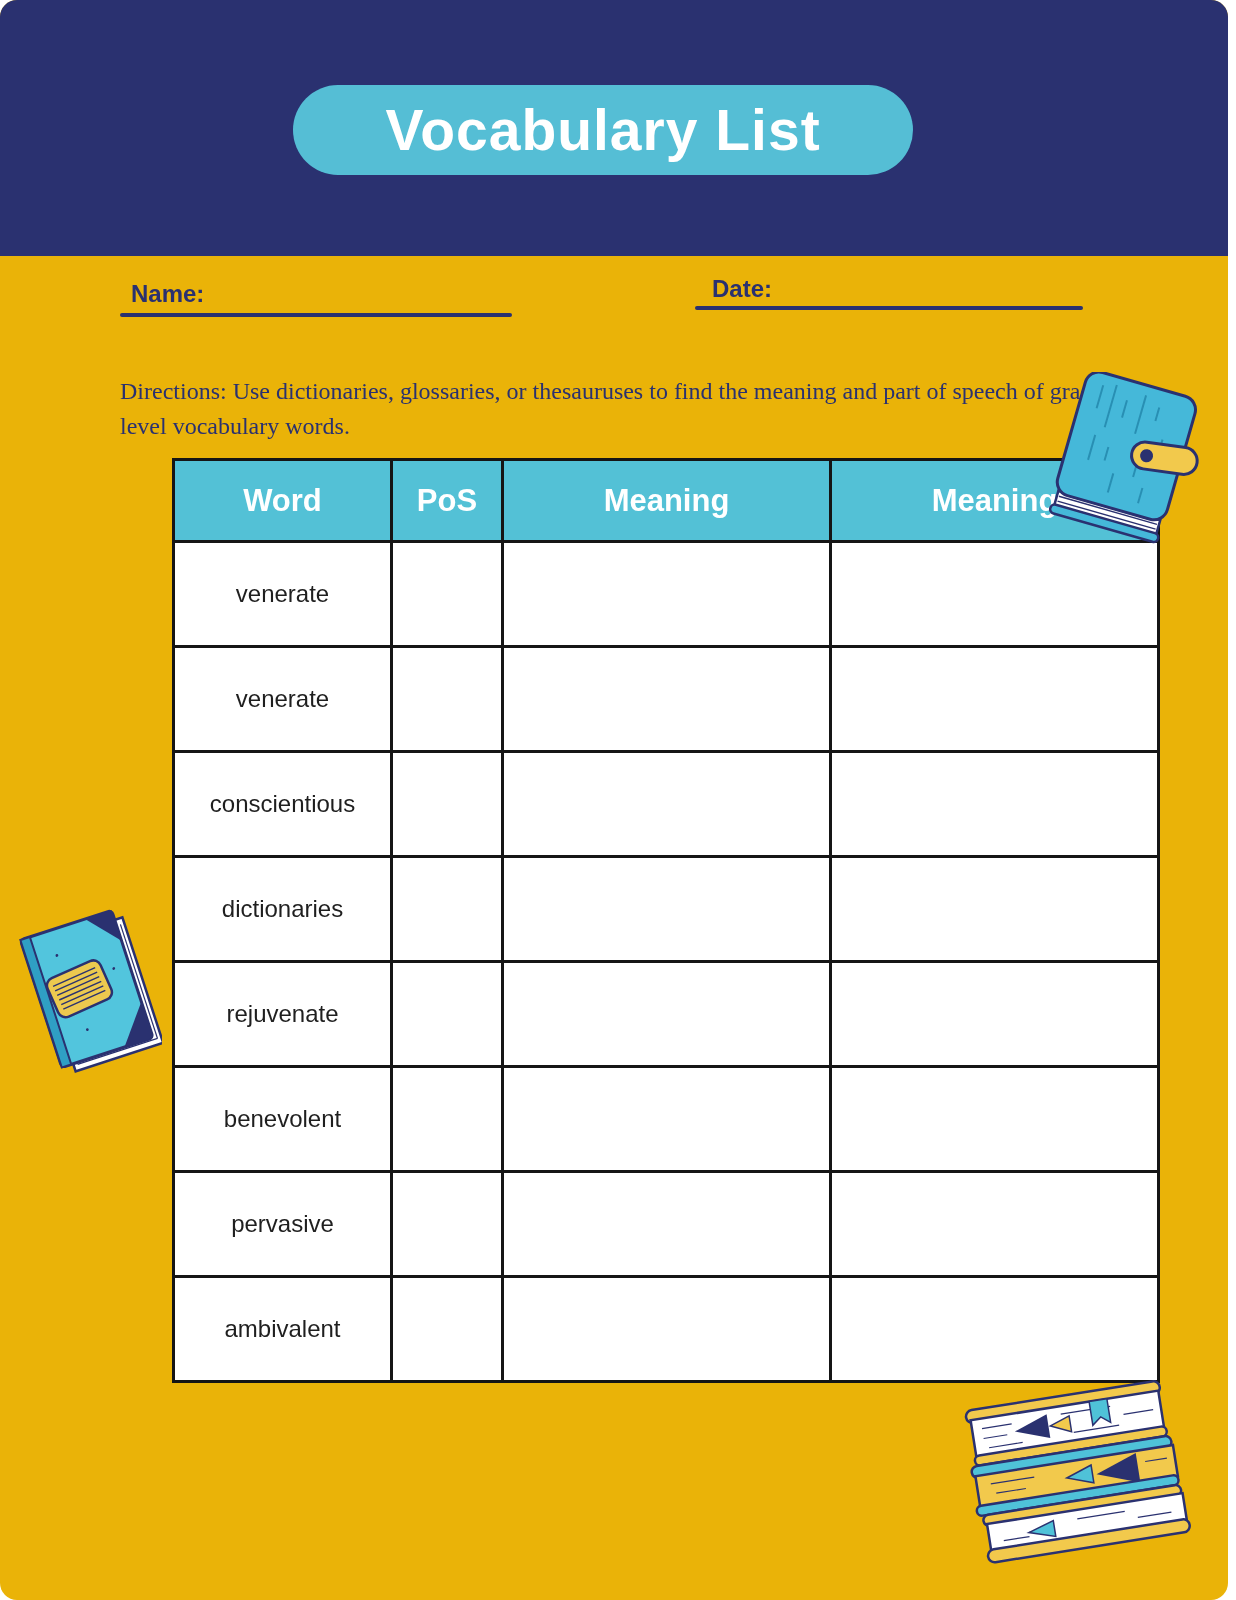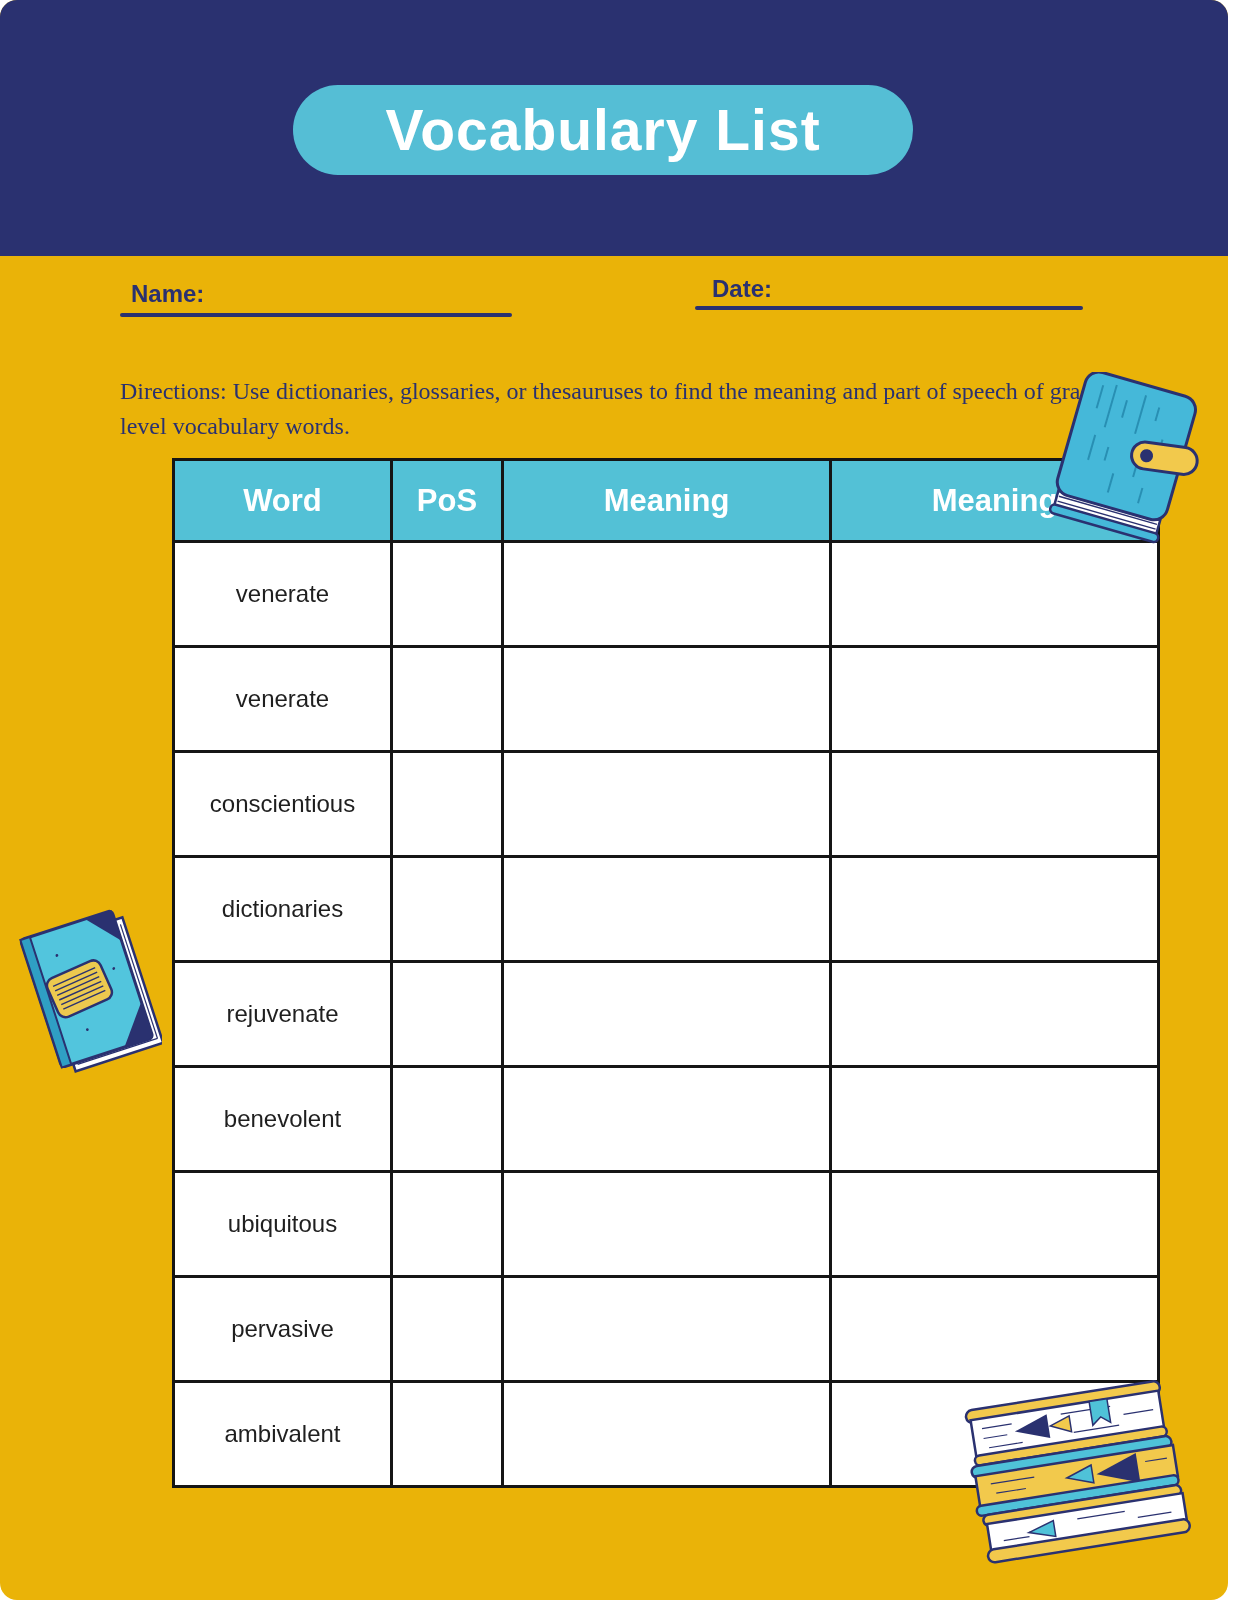--- a/index.html
+++ b/index.html
@@ -100,26 +100,20 @@
         <td></td>
       </tr>
       <tr>
         <td>rejuvenate</td>
         <td></td>
         <td></td>
         <td></td>
       </tr>
       <tr>
         <td>benevolent</td>
-        <td></td>
-        <td></td>
-        <td></td>
-      </tr>
-      <tr>
-        <td>ubiquitous</td>
         <td></td>
         <td></td>
         <td></td>
       </tr>
       <tr>
         <td>pervasive</td>
         <td></td>
         <td></td>
         <td></td>
       </tr>

